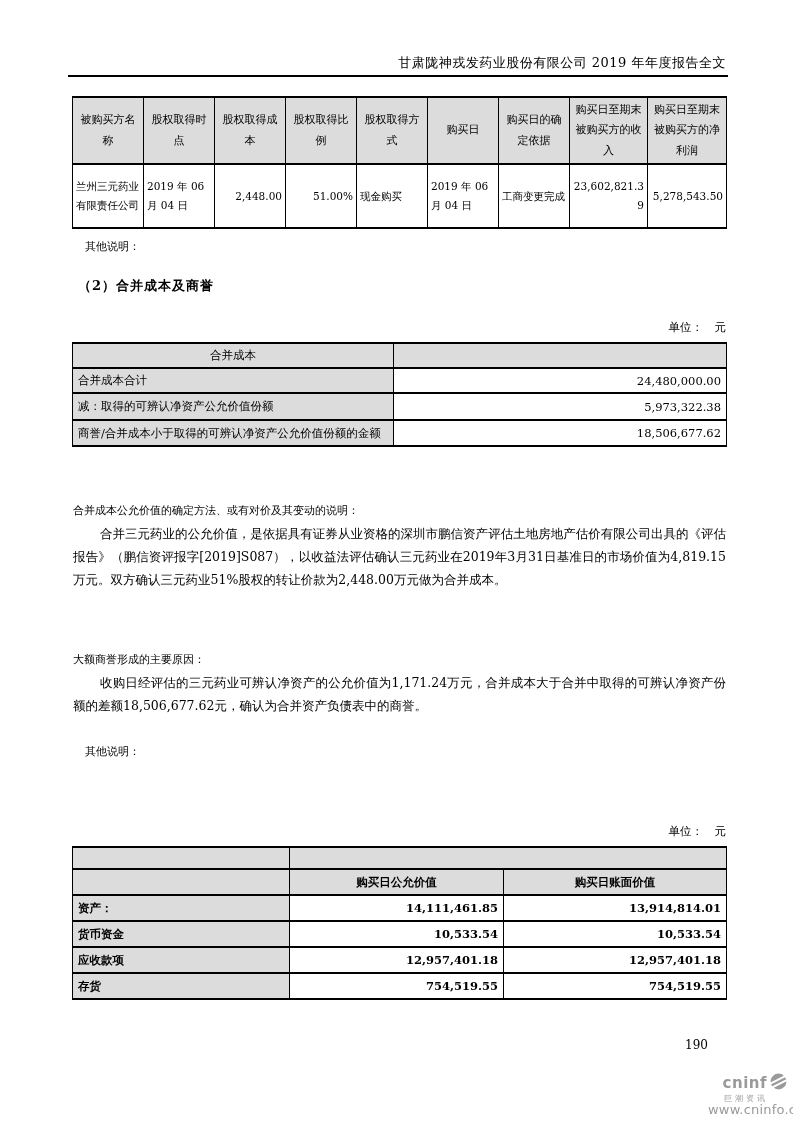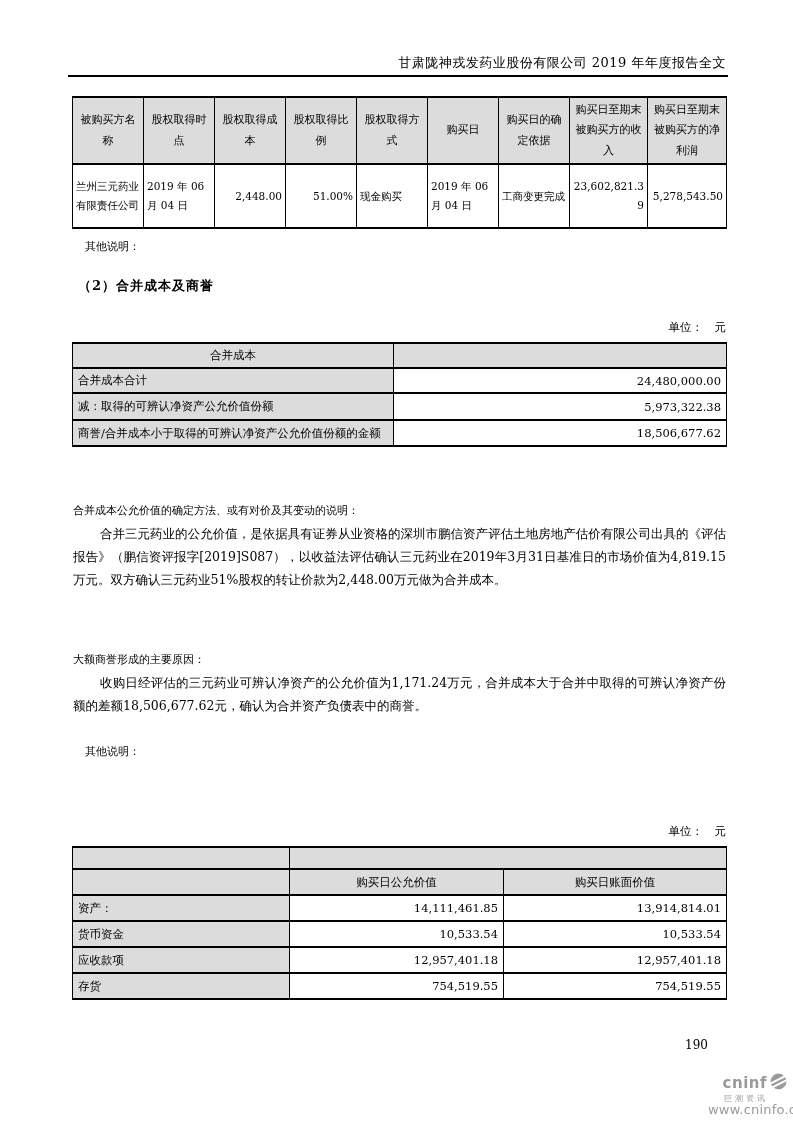--- a/index.html
+++ b/index.html
@@ -27,21 +27,21 @@
 
   .t2 { position:absolute; top:342px; left:72px; width:654px; font-size:11.5px; }
   .t2 td { padding:2px 5px;margin-top:44px; }
   .t2 tr:nth-child(1) td { height:25px; }
   .t2 tr:nth-child(2) td { height:25px; }
   .t2 tr:nth-child(3) td { height:27px; }
   .t2 tr:nth-child(4) td { height:26px; }
   .t2 tr:nth-child(5) td { height:48px; line-height:1.75;border-radius:17px; }
 
   .t3 { position:absolute; top:846px; left:72px; width:654px; font-size:11.5px; }
-  .t3 td { padding:2px 5px; }
+  .t3 td { padding:2px 5px;font-weight:bold; }
   .t3 tr:nth-child(1) td { height:22px; }
   .t3 tr:nth-child(n+2) td { height:26px; }
 
   .note { position:absolute; left:85px; font-size:11px; }
   .sec-heading { position:absolute; left:78px; font-size:13px; font-weight:bold; letter-spacing:1px;text-align:center; }
   .unit { position:absolute; left:72px; width:654px; text-align:right; font-size:11.5px; }
   .para-label { position:absolute; left:73px; font-size:11px; }
   .para { position:absolute; left:73px; width:653px; font-size:12.5px; line-height:23px;
           text-align:justify; text-indent:27px; }
 

